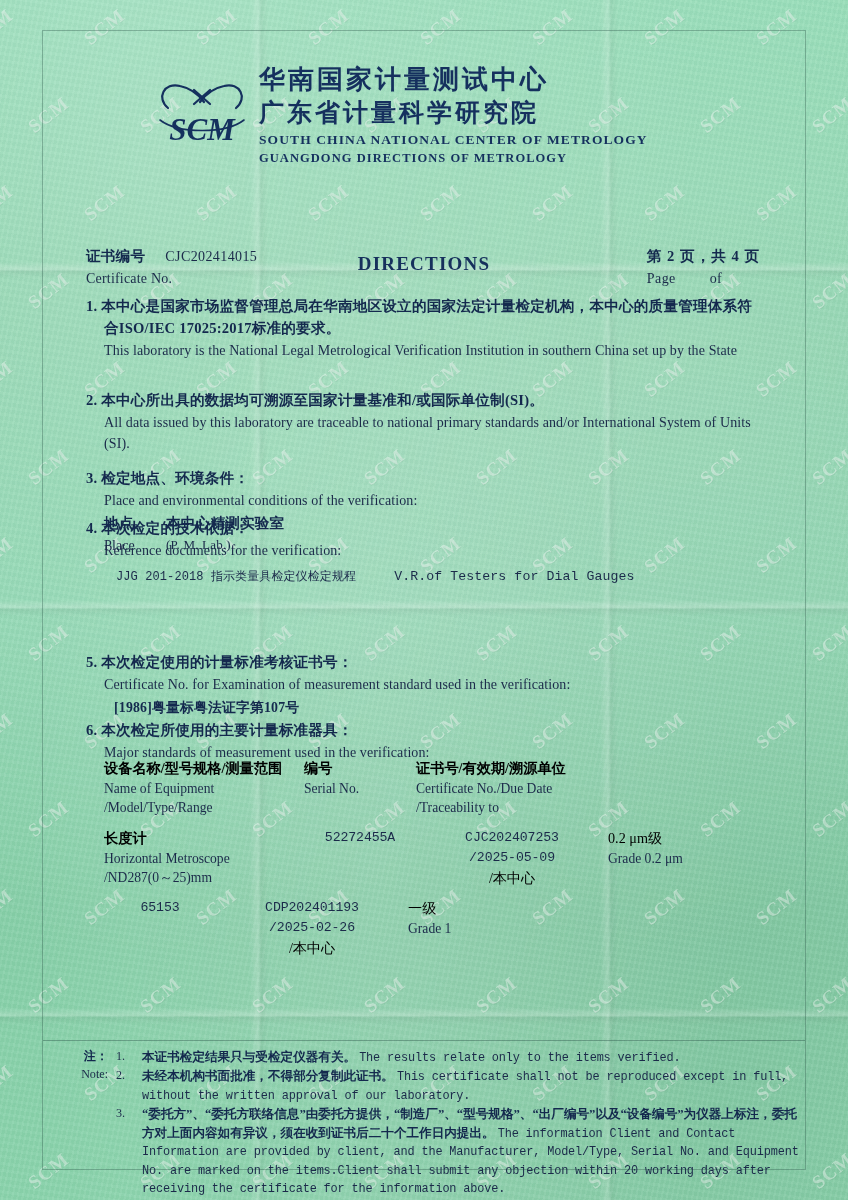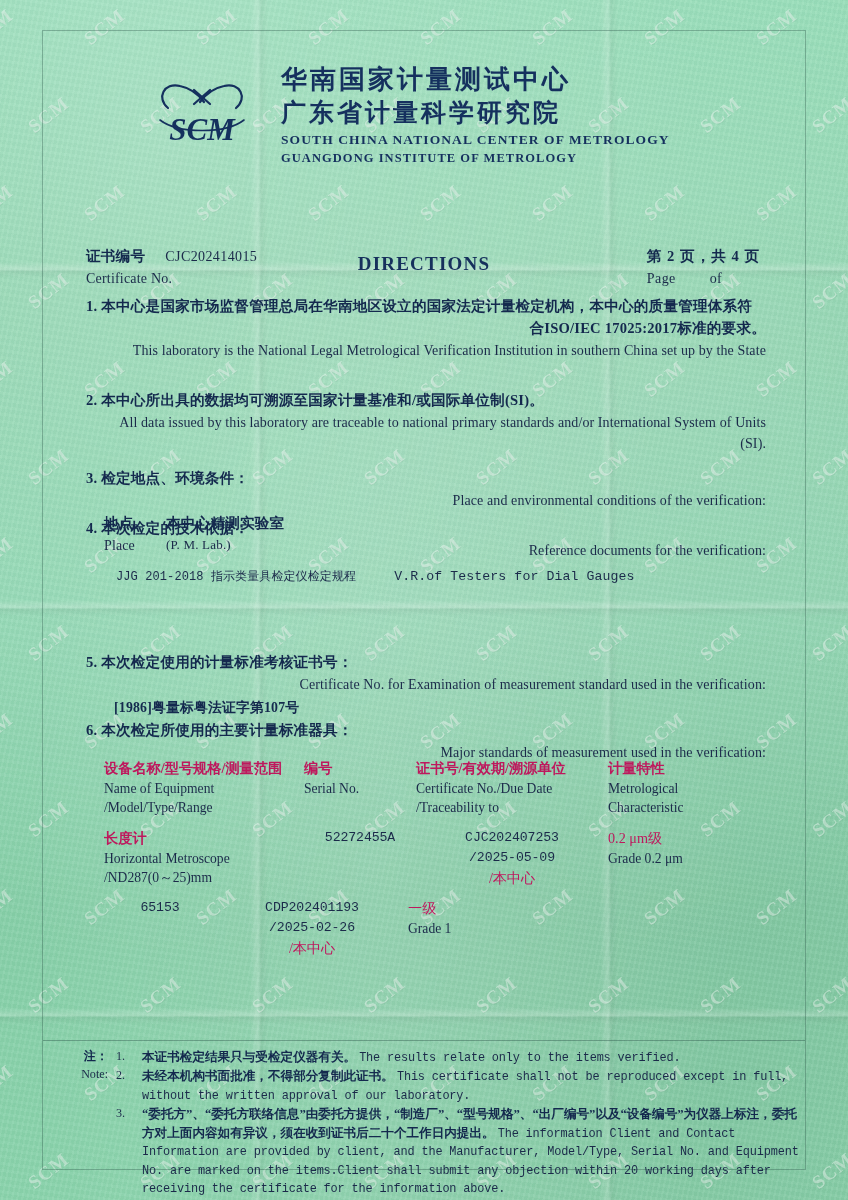--- a/index.html
+++ b/index.html
@@ -85,21 +85,21 @@
   }
   .logo {
     width: 105px;
     height: 86px;
     position: relative;
     flex: none;
     margin-top: 6px;
   }
   .logo svg { display: block; }
   .org {
-    margin-left: 26px;
+    margin-left: 4px;
     padding-top: 2px;
   }
   .org .cn1, .org .cn2 {
     font-family: "Liberation Serif", serif;
     font-weight: bold;
     font-size: 26px;
     letter-spacing: 3px;
     color: #15305e;
     line-height: 1.25;
     white-space: nowrap;
@@ -181,21 +181,21 @@
     font-size: 14.6px;
     letter-spacing: 0.2px;
     color: #14294e;
   }
   .en {
     font-family: "Liberation Serif", serif;
     font-size: 14px;
     letter-spacing: 0.1px;
     color: #1b2a4a;
   }
-  .ind { padding-left: 18px; text-align: right; }
+  .ind { padding-left: 18px; }
 
   .s1 { top: 296px; }
   .s2 { top: 390px; }
   .s3 { top: 468px; }
   .s4 { top: 518px; }
   .s5 { top: 652px; }
   .s6 { top: 720px; }
 
   .kv-row {
     display: flex;
@@ -241,21 +241,21 @@
   .trow { display: flex; }
   .trow + .trow { margin-top: 8px; }
   .c1 { width: 200px; }
   .c2 { width: 112px; }
   .c3 { width: 192px; }
   .c4 { width: 150px; }
   .cell-cn {
     font-family: "Liberation Serif", serif;
     font-weight: bold;
     font-size: 14.2px;
-    color: #be185d;
+    color: #000000;
     line-height: 1.45;
   }
   .cell-en {
     font-family: "Liberation Serif", serif;
     font-size: 13.6px;
     line-height: 1.45;
   }
   .mono {
     font-family: "Liberation Mono", monospace;
     font-size: 13.2px;
@@ -457,21 +457,21 @@
           <path d="M60 22 L44 36"></path>
           <path d="M10 52 C28 66, 76 66, 94 52" stroke-width="1.6"></path>
         </g>
         <text x="52" y="72" font-family="Liberation Serif, serif" font-size="31" font-weight="bold" font-style="italic" fill="#15305e" text-anchor="middle">SCM</text>
       </svg>
     </div>
     <div class="org">
       <div class="cn1">华南国家计量测试中心</div>
       <div class="cn2">广东省计量科学研究院</div>
       <div class="en1">SOUTH CHINA NATIONAL CENTER OF METROLOGY</div>
-      <div class="en2">GUANGDONG INSTITUTE OF METROLOGY</div>
+      <div class="en2">GUANGDONG DIRECTIONS OF METROLOGY</div>
     </div>
   </div>
 
   <div class="title-en">DIRECTIONS</div>
 
   <div class="certno">
     <div class="l1">
       <span class="cn">证书编号</span>
       <span class="val en">CJC202414015</span>
     </div>
@@ -562,25 +562,20 @@
       </div>
       <div class="c2">
         <div class="cell-cn">编号</div>
         <div class="cell-en">Serial No.</div>
       </div>
       <div class="c3">
         <div class="cell-cn">证书号/有效期/溯源单位</div>
         <div class="cell-en">Certificate No./Due Date</div>
         <div class="cell-en">/Traceability to</div>
       </div>
-      <div class="c4">
-        <div class="cell-cn">计量特性</div>
-        <div class="cell-en">Metrological</div>
-        <div class="cell-en">Characteristic</div>
-      </div>
     </div>
 
     <div class="trow" style="margin-top:10px">
       <div class="c1">
         <div class="cell-cn">长度计</div>
         <div class="cell-en">Horizontal Metroscope</div>
         <div class="cell-en">/ND287(0～25)mm</div>
       </div>
       <div class="c2 mono">
         <div>52272455A</div>

